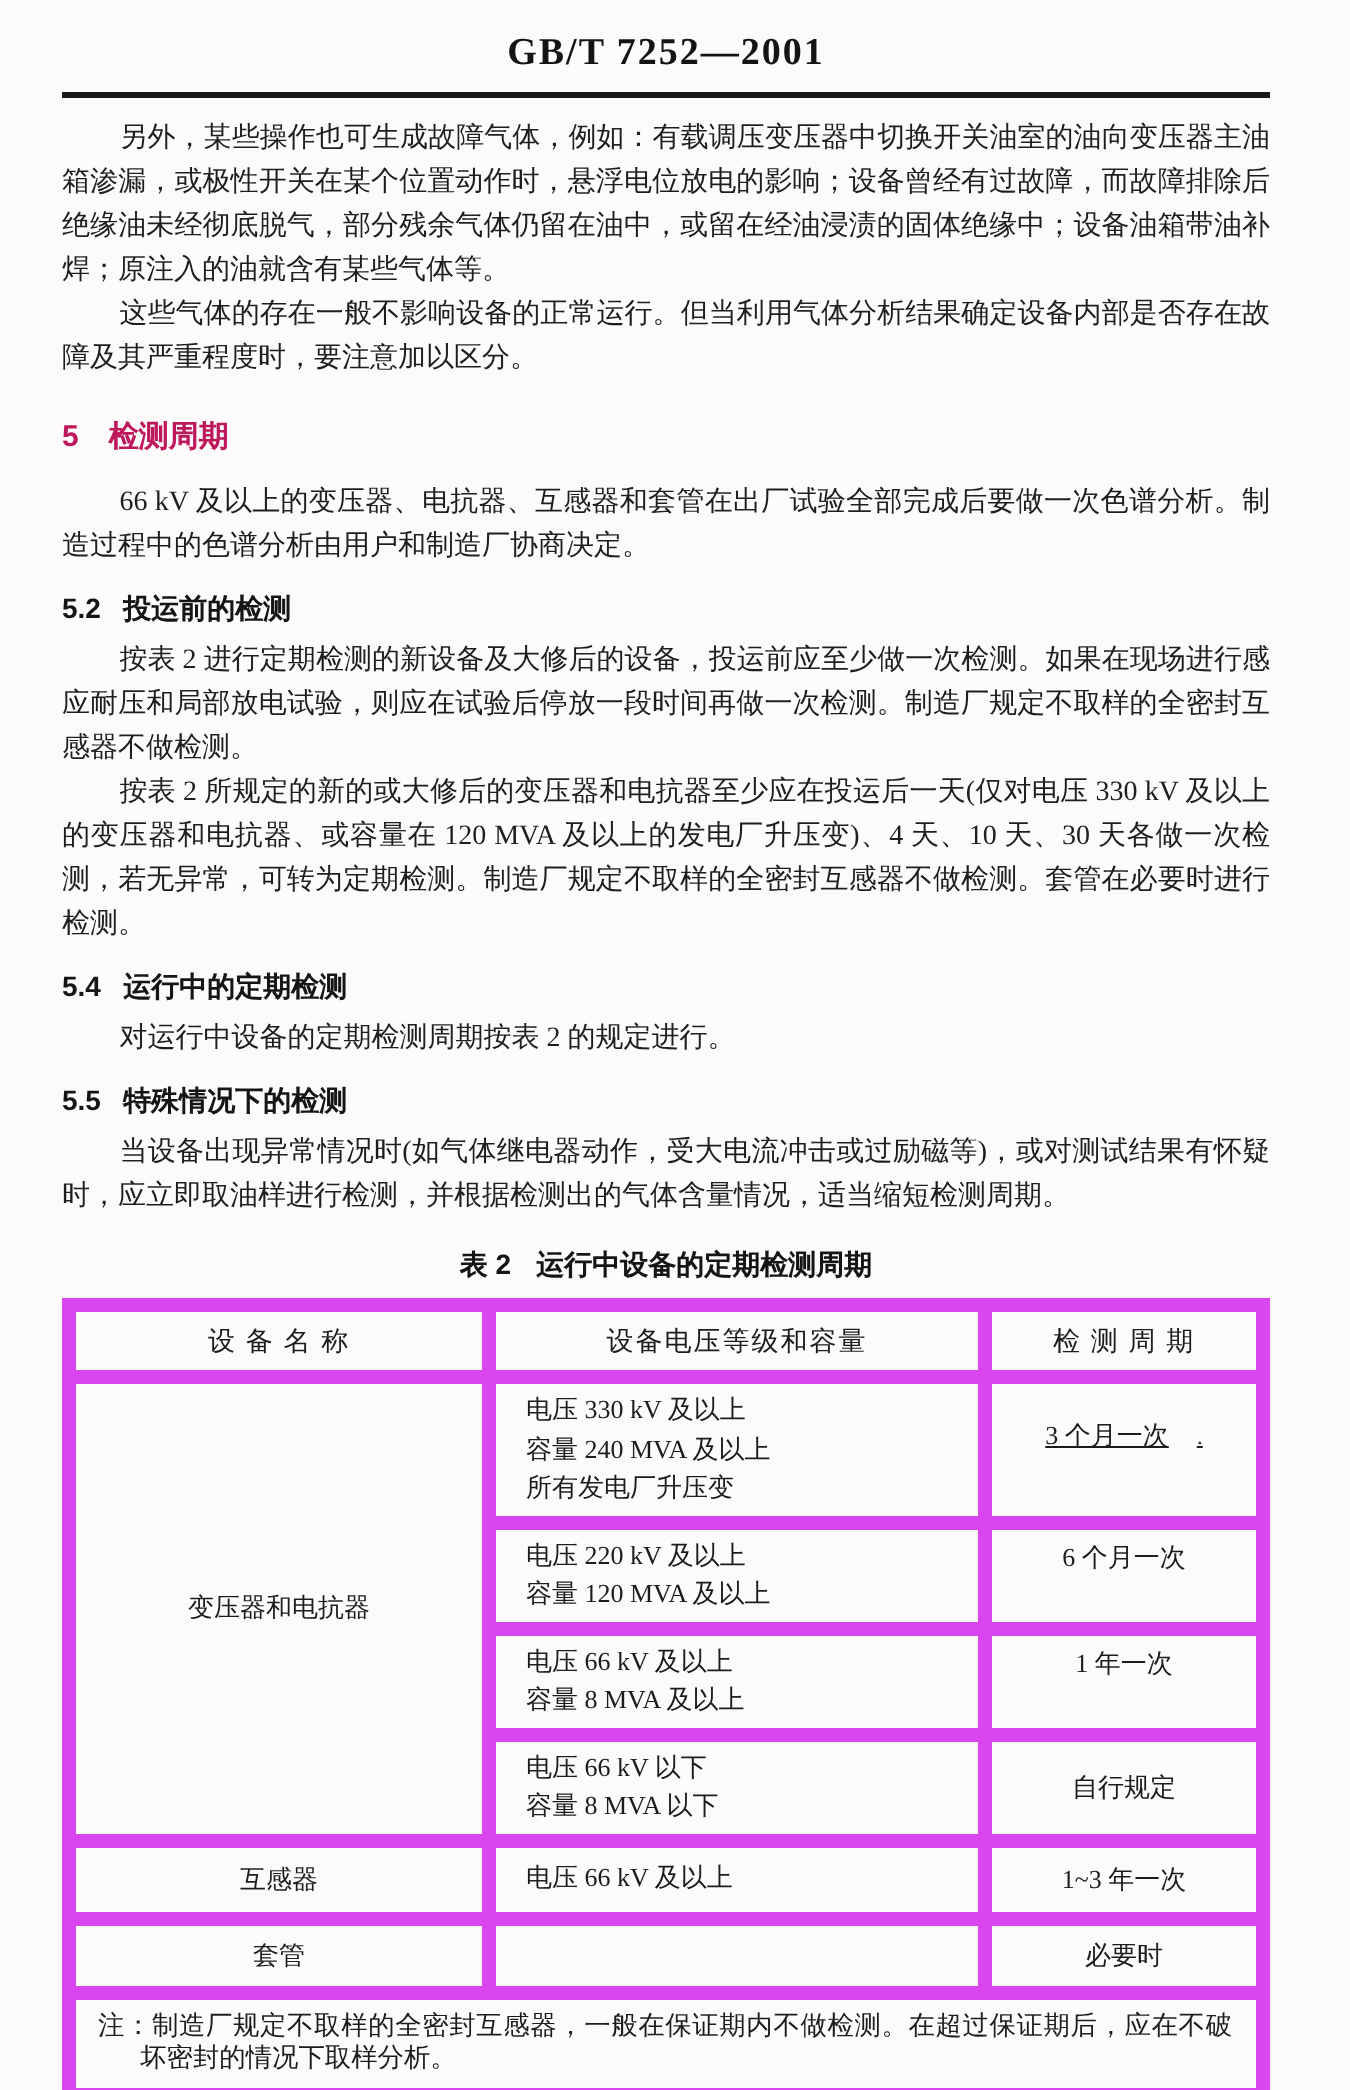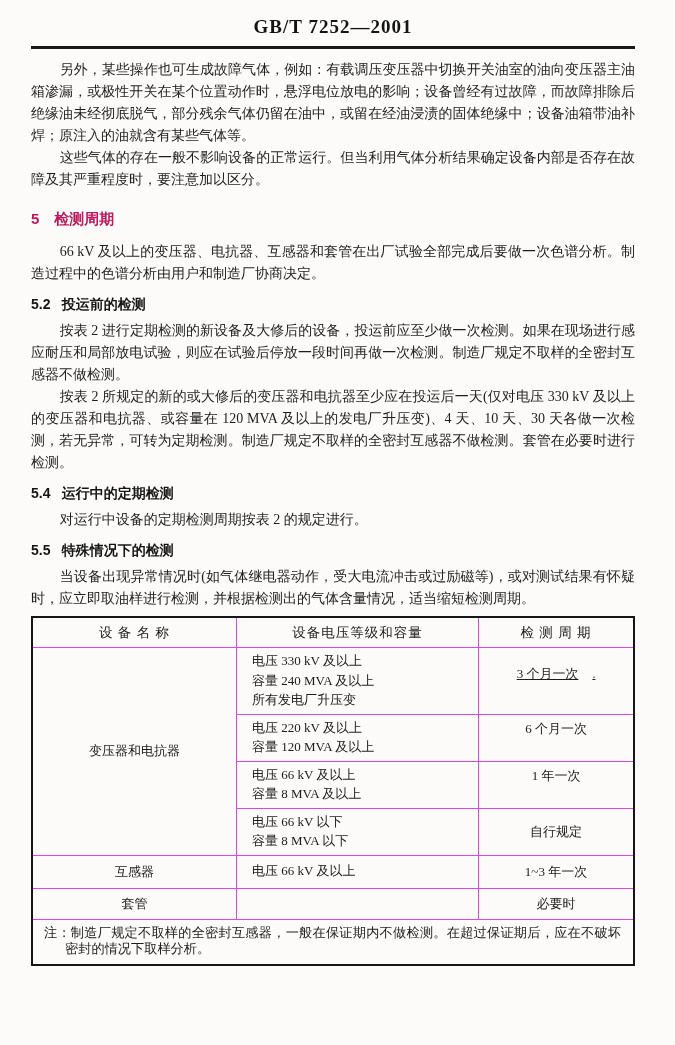--- a/index.html
+++ b/index.html
@@ -70,21 +70,21 @@
   .tbl-caption .cap-label { margin-right: 0.9em; }
   
   table.tbl {
     width: 100%;
     border-collapse: collapse;
     margin-top: 6px;
     font-size: 13px;
     color: #1c1c1c;
     border: 2px solid #161616;
   }
-  .tbl th, .tbl td { border: 1px solid #d946ef; }
+  .tbl th, .tbl td { border: 7px solid #d946ef; }
   .tbl th {
     font-weight: normal;
     font-size: 13.5px;
     height: 27px;
     text-align: center;
     letter-spacing: 1px;
   }
   td.c-dev { text-align: center; width: 201px; }
   td.c-spec { width: 220px; padding: 3px 6px 4px 15px; }
   .spec-line { line-height: 19.5px; }
@@ -130,20 +130,23 @@
     <div class="h-l2">
       <span class="h-num">5.4</span><span>运行中的定期检测</span>
     </div>
     <p class="para">对运行中设备的定期检测周期按表 2 的规定进行。</p>
 
     <div class="h-l2">
       <span class="h-num">5.5</span><span>特殊情况下的检测</span>
     </div>
     <p class="para">当设备出现异常情况时(如气体继电器动作，受大电流冲击或过励磁等)，或对测试结果有怀疑时，应立即取油样进行检测，并根据检测出的气体含量情况，适当缩短检测周期。</p>
 
+    <div class="tbl-caption">
+      <span class="cap-label">表 2</span><span>运行中设备的定期检测周期</span>
+    </div>
 
     <table class="tbl">
       <thead>
         <tr>
           <th>设 备 名 称</th>
           <th>设备电压等级和容量</th>
           <th>检 测 周 期</th>
         </tr>
       </thead>
       <tbody>

